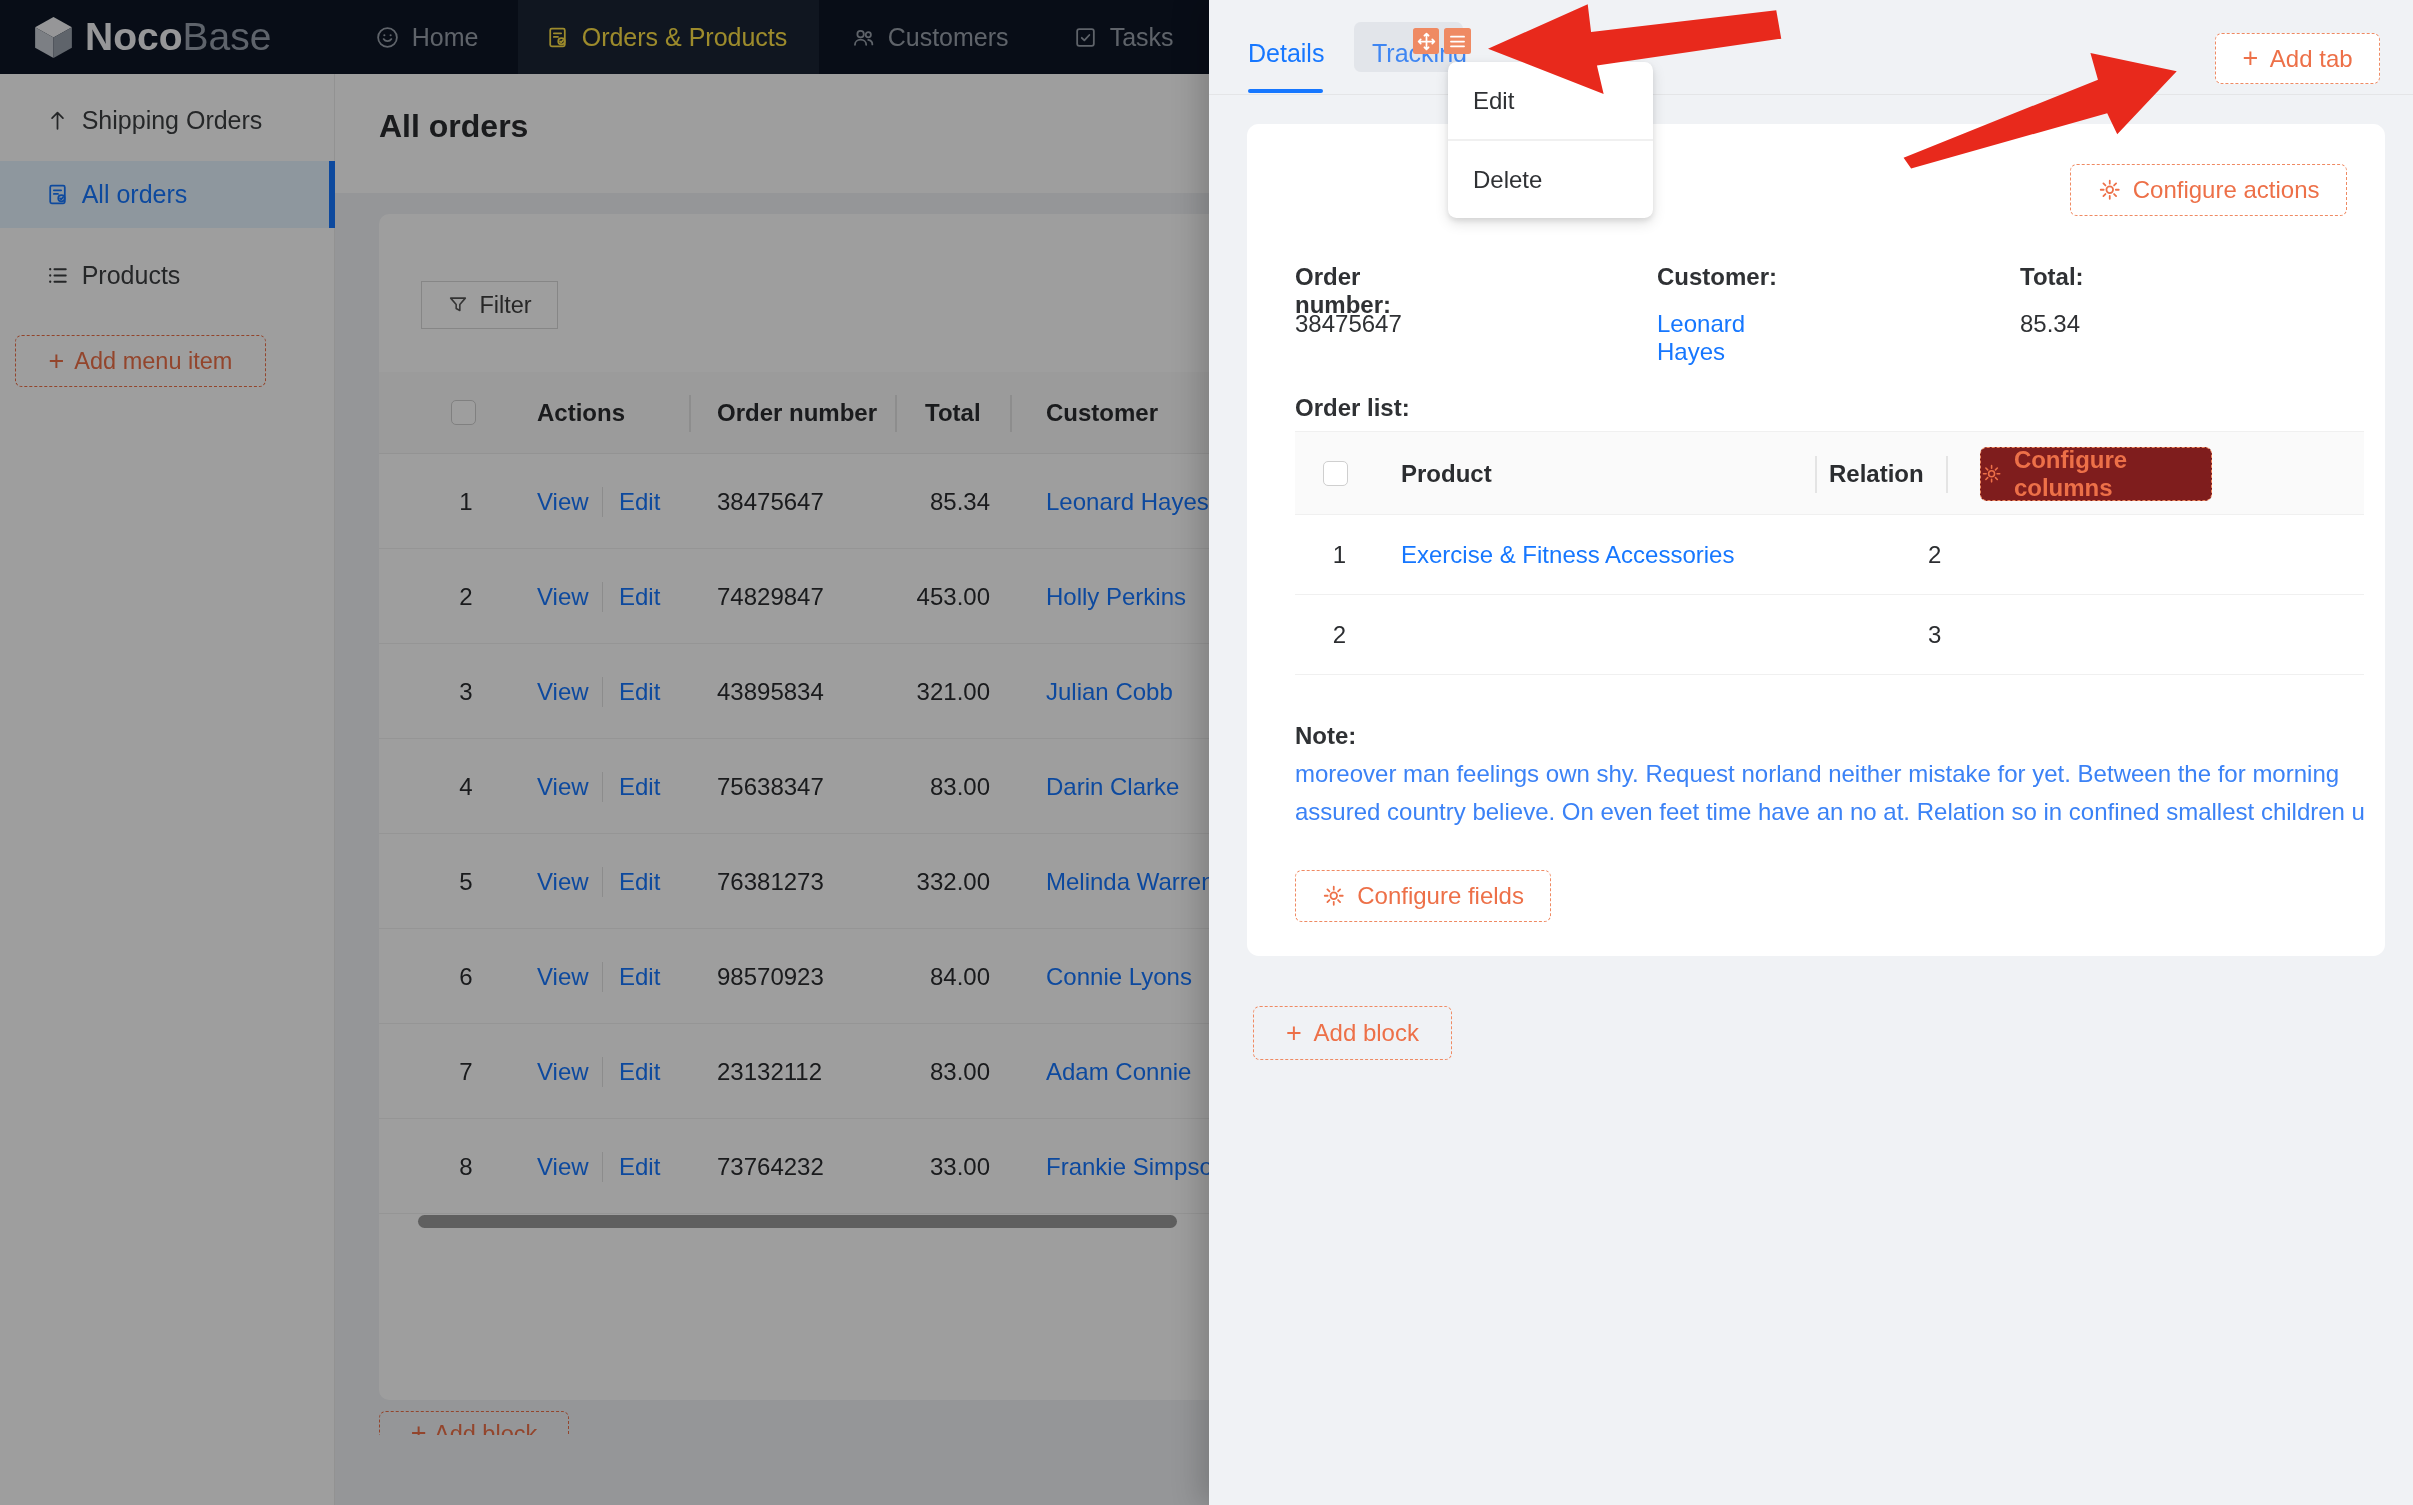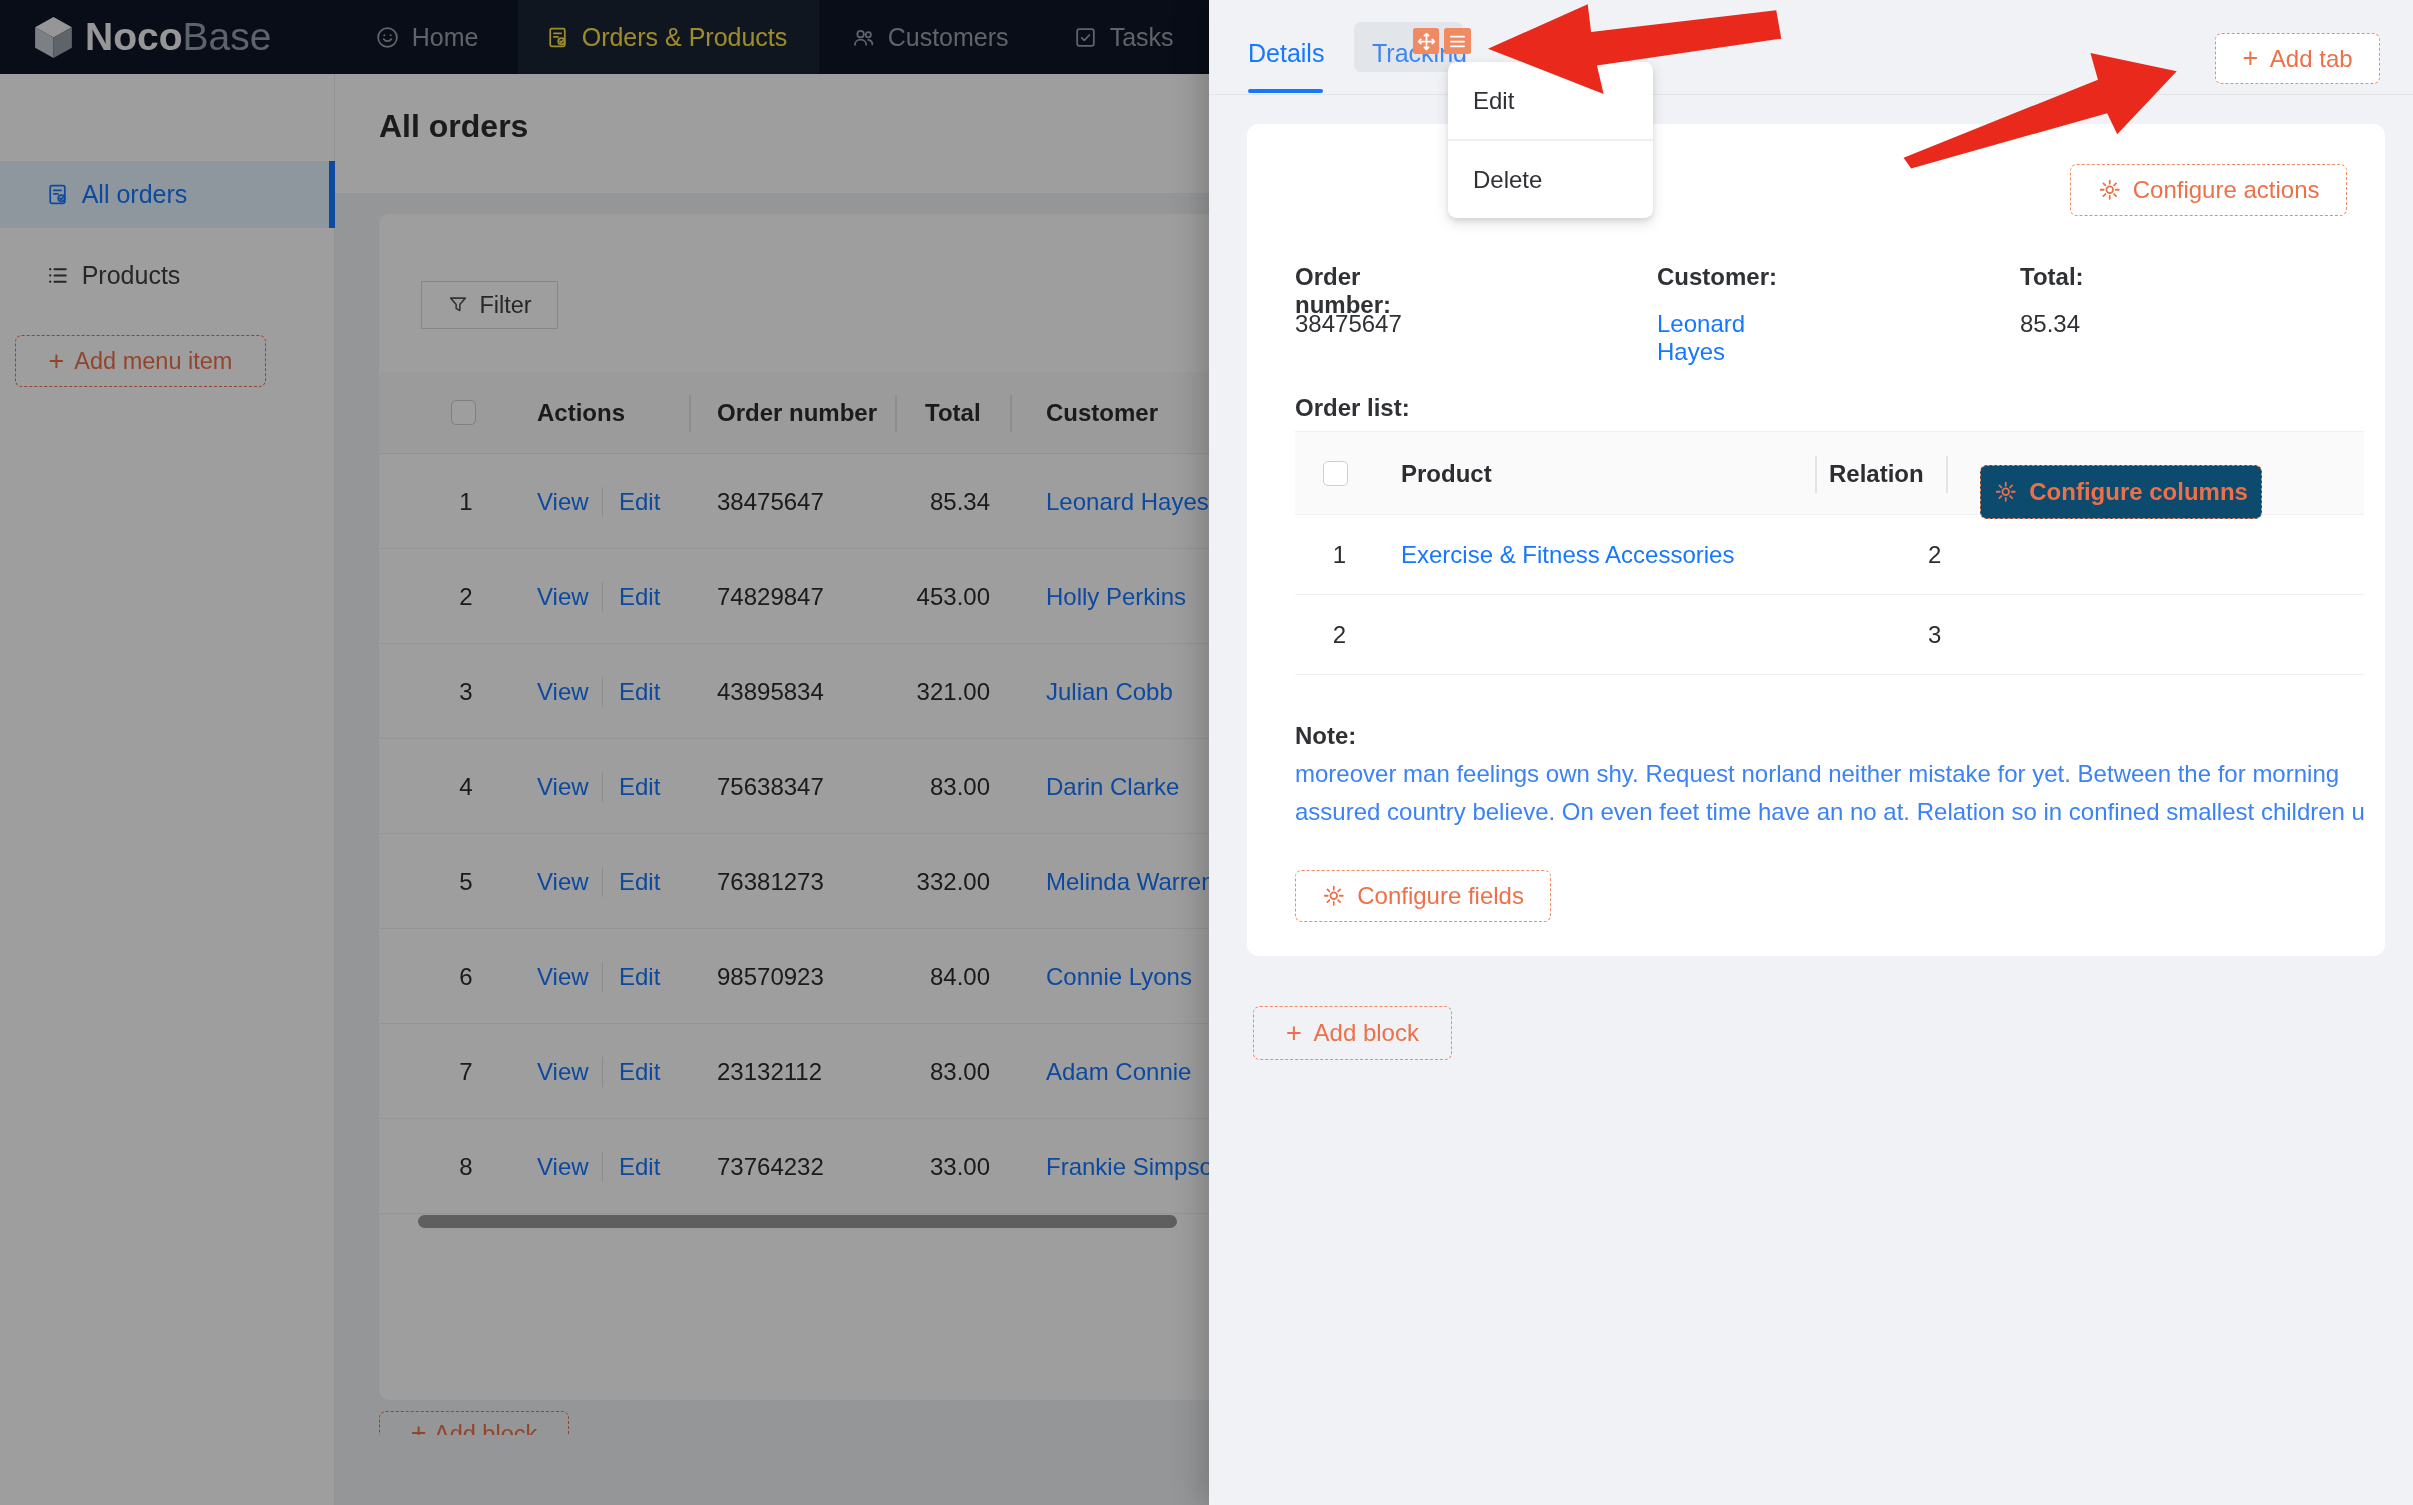--- a/index.html
+++ b/index.html
@@ -82,21 +82,21 @@
   .fvalue.link{color:var(--blue);cursor:pointer}
   .olist-title{position:absolute;left:48px;top:270px;font-size:24px;font-weight:600;color:#2f3134}
   .otable{position:absolute;left:48px;top:307px;width:1069px}
   .ohead{position:relative;width:1069px;height:84px;background:#fafafa;border-top:1.7px solid #f0f0f0;border-bottom:1.7px solid #f0f0f0;font-size:24px;font-weight:600;color:#2b2d30}
   .ohead .hc{position:absolute;top:0;height:84px;line-height:84px}
   .orow{position:relative;width:1069px;height:80px;border-bottom:1.7px solid #f0f0f0;font-size:24px}
   .orow span{position:absolute;top:0;height:80px;line-height:80px}
   .o-idx{left:32px;width:25px;text-align:center;color:#2b2d30}
   .o-prod{left:106px;color:var(--blue);cursor:pointer}
   .o-qty{left:633px;color:#2b2d30}
-  .cfg-cols{position:absolute;left:685px;top:33px;width:282px;height:54px;background:#0c4a6e}
+  .cfg-cols{position:absolute;left:685px;top:15px;width:232px;height:54px;background:#7f1d1d}
   .note-label{position:absolute;left:48px;top:598px;font-size:24px;font-weight:600;color:#2f3134}
   .note-text{position:absolute;left:48px;top:631px;width:1077px;font-size:24px;line-height:38px;color:#3b82f6}
   .cfg-fields{position:absolute;left:48px;top:746px;width:256px;height:52px;background:#fff}
   .add-block{position:absolute;left:44px;top:1006px;width:199px;height:54px}
 
   
   .dropdown{position:absolute;left:1448px;top:62px;width:205px;height:156px;background:#fff;border-radius:8.4px;z-index:30;
     box-shadow:0 5px 13.4px rgba(0,0,0,0.12),0 2.5px 5px rgba(0,0,0,0.08);overflow:hidden}
   .dd-item{height:77px;line-height:77px;padding-left:25px;font-size:24px;color:#2f3134;cursor:pointer}
   .dd-div{height:1.7px;background:#f0f0f0}
@@ -146,20 +146,26 @@
   <div class="nav-item" style="left:1046px">
     <svg viewBox="0 0 24 24">
         <rect x="4" y="4" width="16" height="16" rx="2"></rect>
         <path d="M8.4 12.3l2.5 2.5 4.8-5.2"></path>
       </svg>
     <span>Tasks</span>
   </div>
 </div>
 
 <div class="sidebar">
+  <div class="side-item" style="top:13.4px">
+    <svg viewBox="0 0 24 24">
+        <path d="M12 20V4.5M6.8 9.7L12 4.5l5.2 5.2"></path>
+      </svg>
+    <span>Shipping Orders</span>
+  </div>
   <div class="side-item selected" style="top:87px">
     <svg viewBox="0 0 24 24">
         <rect x="5" y="3.5" width="14" height="17" rx="1.5"></rect>
         <path d="M8.5 8h7M8.5 11.5h4"></path>
         <circle cx="15.8" cy="15.6" r="3.1"></circle>
         <path d="M14.5 15.7l1 1 1.7-1.9"></path>
       </svg>
     <span>All orders</span>
     <span class="sel-bar"></span>
   </div>

